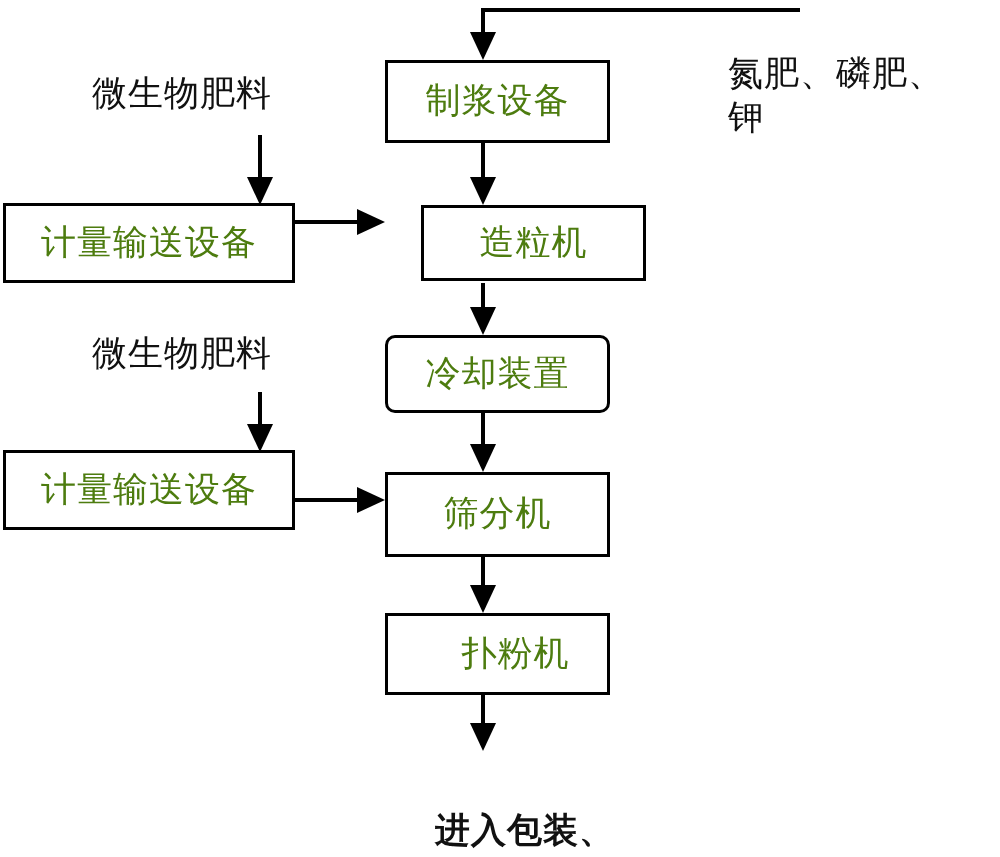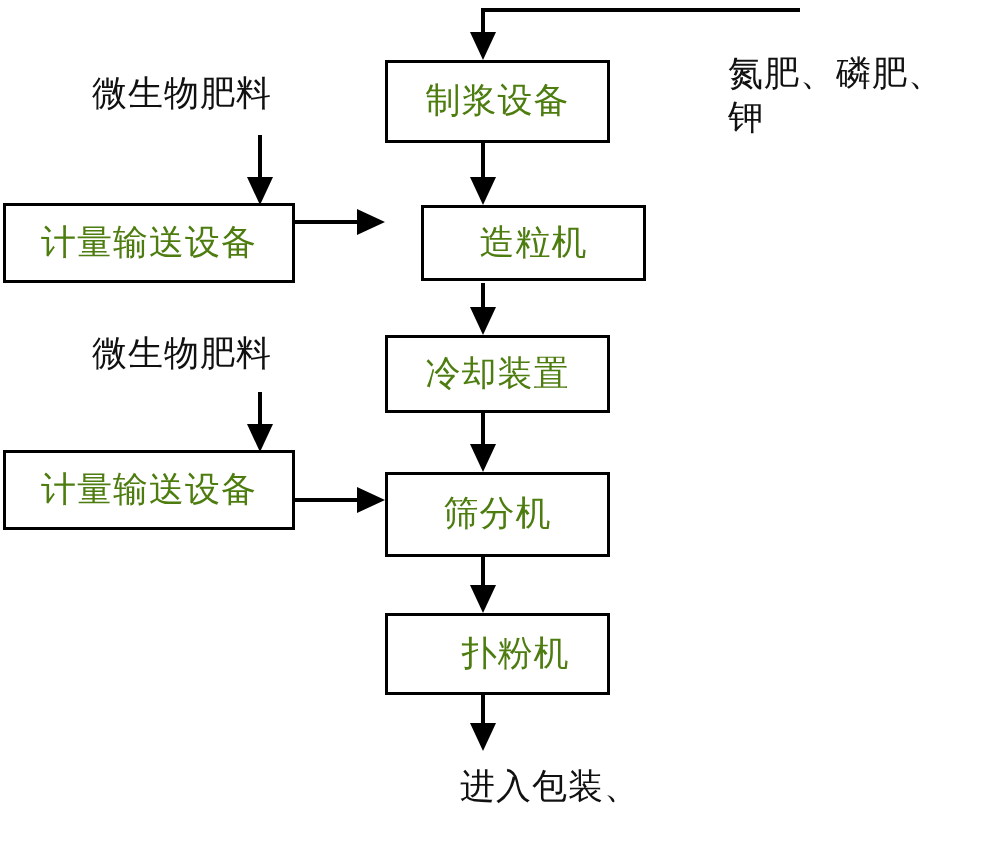--- a/index.html
+++ b/index.html
@@ -101,21 +101,21 @@
   </svg>
 
   <div class="box" style="left:385px; top:60px; width:225px; height:83px;">
     <span class="box-label">制浆设备</span>
   </div>
 
   <div class="box" style="left:385px; top:205px; width:225px; height:76px;margin-left:36px;">
     <span class="box-label">造粒机</span>
   </div>
 
-  <div class="box" style="left:385px; top:335px; width:225px; height:78px;">
+  <div class="box" style="left:385px; top:335px; width:225px; height:78px;border-radius:10px;">
     <span class="box-label">冷却装置</span>
   </div>
 
   <div class="box" style="left:385px; top:472px; width:225px; height:85px;">
     <span class="box-label">筛分机</span>
   </div>
 
   <div class="box" style="left:385px; top:613px; width:225px; height:82px;padding-left:36px;">
     <span class="box-label">扑粉机</span>
   </div>
@@ -133,17 +133,17 @@
   </div>
 
   <div class="free-text" style="left:92px; top:332px;">
     <span>微生物肥料</span>
   </div>
 
   <div class="free-text two-line" style="left:728px; top:52px; width:250px;">
     <div>氮肥、磷肥、钾</div>
   </div>
 
-  <div class="free-text two-line" style="left:410px; top:765px; width:230px; text-align:right;">
+  <div class="free-text two-line" style="left:410px; top:809px; width:230px; text-align:center;font-weight:bold;">
     <div>进入包装、</div>
   </div>
 
 </div>
 
 </body></html>

